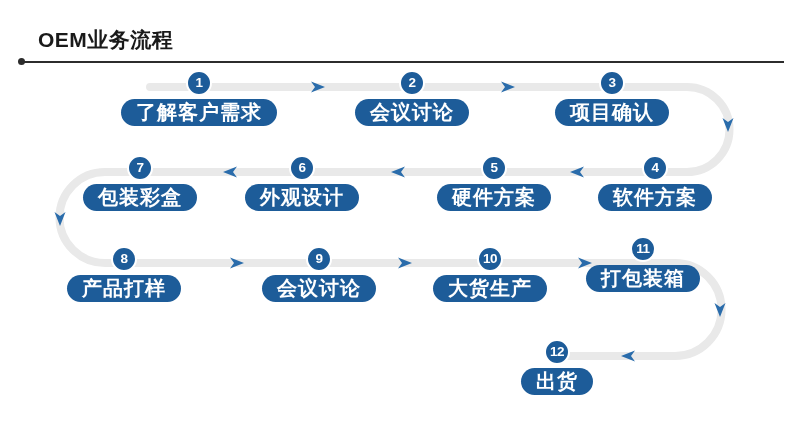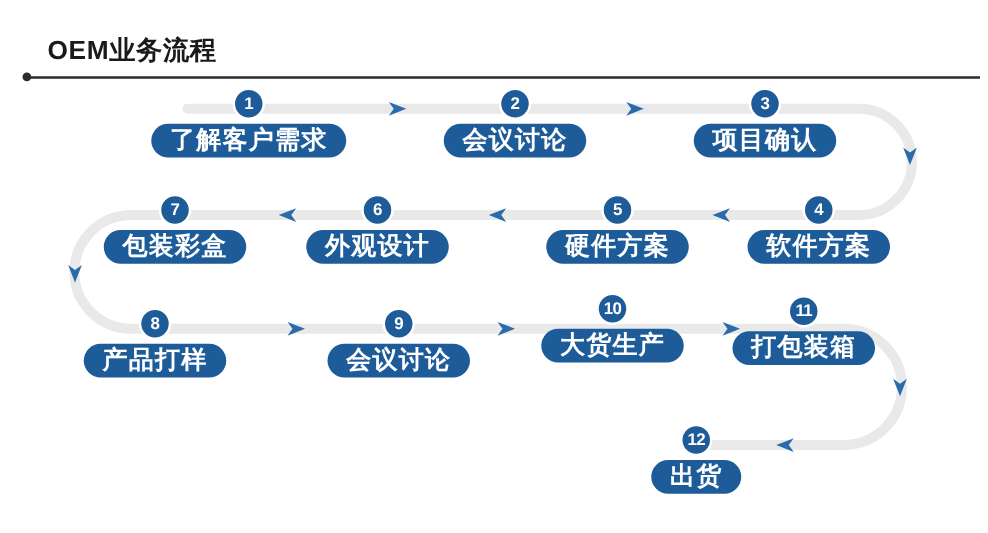--- a/index.html
+++ b/index.html
@@ -122,21 +122,21 @@
   </div>
 
   <div class="step" style="left:124px;top:246px">
     <div class="num">8</div>
     <div class="pill">产品打样</div>
   </div>
   <div class="step" style="left:319px;top:246px">
     <div class="num">9</div>
     <div class="pill">会议讨论</div>
   </div>
-  <div class="step" style="left:490px;top:234px">
+  <div class="step" style="left:490px;top:246px">
     <div class="num">10</div>
     <div class="pill">大货生产</div>
   </div>
   <div class="step" style="left:643px;top:236px">
     <div class="num">11</div>
     <div class="pill">打包装箱</div>
   </div>
 
   <div class="step" style="left:557px;top:339px">
     <div class="num">12</div>

